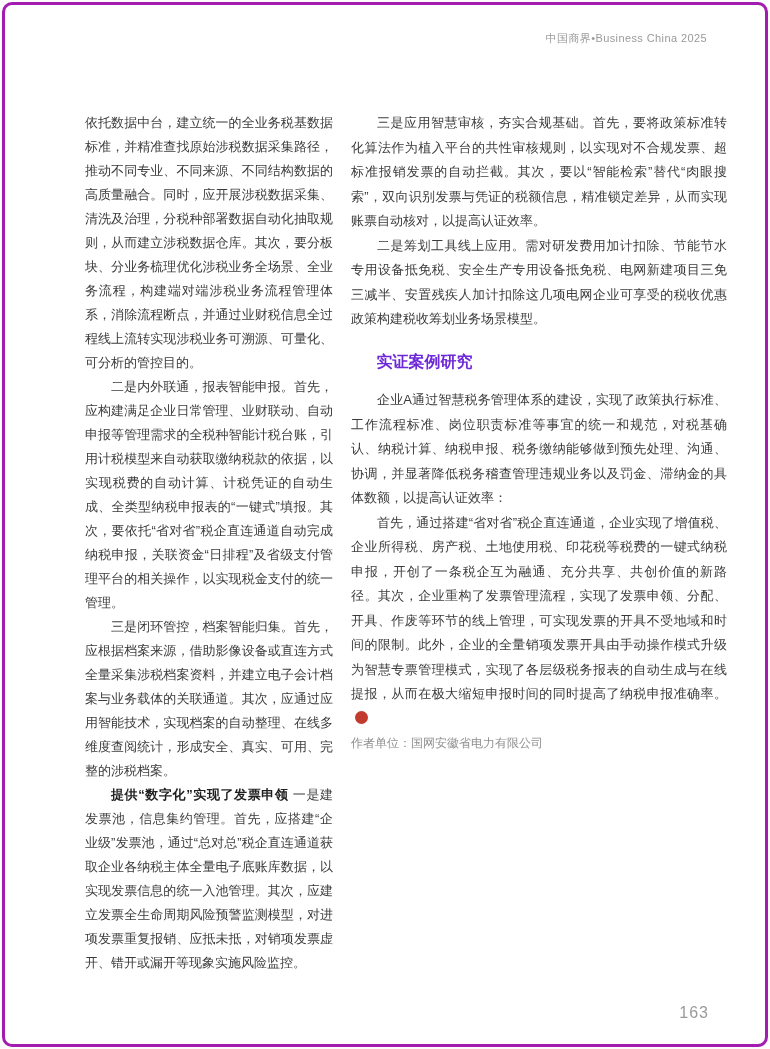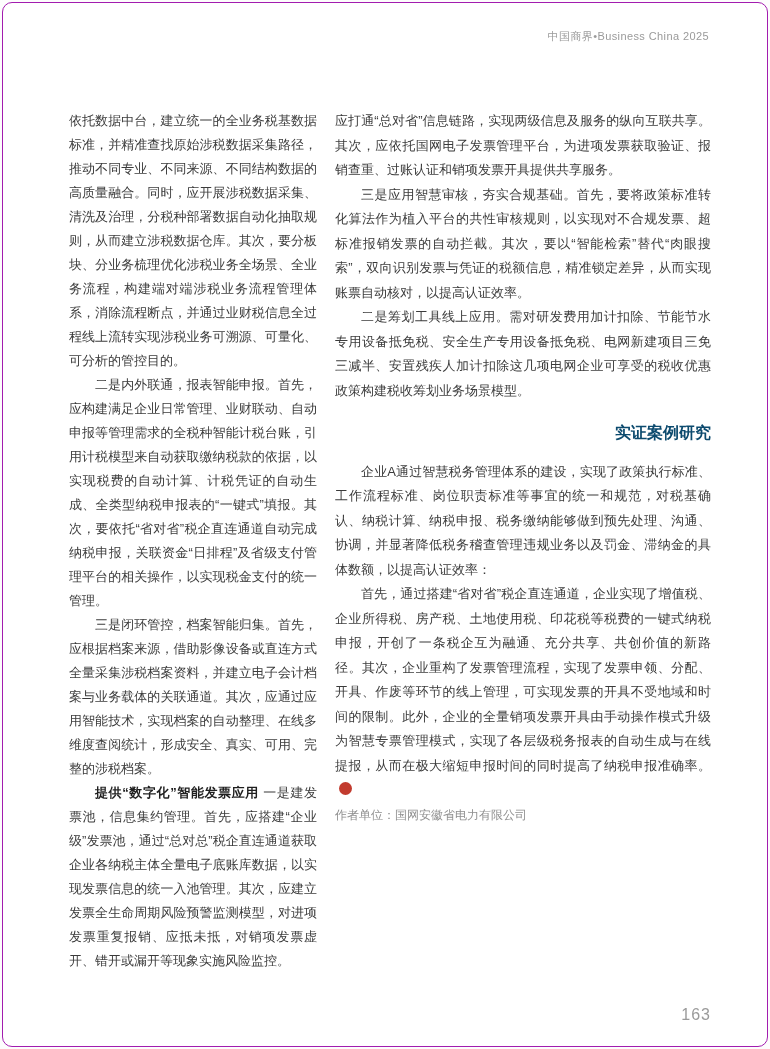--- a/index.html
+++ b/index.html
@@ -6,55 +6,55 @@
   body{
     width:770px;height:1049px;
     background:#fdfdfd;
     overflow:hidden;
     font-family:"Liberation Sans","DejaVu Sans",sans-serif;
     position:relative;
   }
   .page{
     position:absolute; inset:2px;
     background:#ffffff;
-    border:1px solid #a21caf;
+    border:3px solid #a21caf;
     border-radius:10px;
   }
   .journal-header{
     position:absolute;
     top:26px; right:58px;
     font-size:11px;
     letter-spacing:0.4px;
     color:#9a9a9a;
   }
   .col{
     position:absolute;
     color:#3b3b3b;
+    margin-left:14px;
   }
   .col p{
     margin:0;
     text-align:justify;
   }
   .col-left{
     left:66px; top:106px; width:248px;
     font-size:13px; line-height:24px;
   }
   .col-right{
     left:332px; top:106px; width:376px;
     font-size:13px; line-height:24.5px;
   }
   p.indent{ text-indent:2em; }
   .lead{ font-weight:bold; color:#1f1f1f; }
   .section-heading{
     font-size:16px;
     font-weight:bold;
-    color:#0c4a6e;
+    color:#6d28d9;
     margin:18px 0 14px 0;
     text-indent:1.6em;
-    text-align:right;
   }
   .end-mark{
     display:inline-block;
     width:13px;height:13px;
     border-radius:50%;
     background:#c23b2e;
     color:#f6d9b0;
     font-size:8px;
     line-height:13px;
     text-align:center;
@@ -82,25 +82,24 @@
 <body>
 
 <div class="page">
 
   <div class="journal-header">中国商界•Business China 2025</div>
 
   <div class="col col-left">
     <p>依托数据中台，建立统一的全业务税基数据标准，并精准查找原始涉税数据采集路径，推动不同专业、不同来源、不同结构数据的高质量融合。同时，应开展涉税数据采集、清洗及治理，分税种部署数据自动化抽取规则，从而建立涉税数据仓库。其次，要分板块、分业务梳理优化涉税业务全场景、全业务流程，构建端对端涉税业务流程管理体系，消除流程断点，并通过业财税信息全过程线上流转实现涉税业务可溯源、可量化、可分析的管控目的。</p>
     <p class="indent">二是内外联通，报表智能申报。首先，应构建满足企业日常管理、业财联动、自动申报等管理需求的全税种智能计税台账，引用计税模型来自动获取缴纳税款的依据，以实现税费的自动计算、计税凭证的自动生成、全类型纳税申报表的“一键式”填报。其次，要依托“省对省”税企直连通道自动完成纳税申报，关联资金“日排程”及省级支付管理平台的相关操作，以实现税金支付的统一管理。</p>
     <p class="indent">三是闭环管控，档案智能归集。首先，应根据档案来源，借助影像设备或直连方式全量采集涉税档案资料，并建立电子会计档案与业务载体的关联通道。其次，应通过应用智能技术，实现档案的自动整理、在线多维度查阅统计，形成安全、真实、可用、完整的涉税档案。</p>
-    <p class="indent"><span class="lead">提供“数字化”智能发票应用</span><span> 一是建发票池，信息集约管理。首先，应搭建“企业级”发票池，通过“总对总”税企直连通道获取企业各纳税主体全量电子底账库数据，以实现发票信息的统一入池管理。其次，应建立发票全生命周期风险预警监测模型，对进项发票重复报销、应抵未抵，对销项发票虚开、错开或漏开等现象实施风险监控。</span></p>
+    <p class="indent"><span class="lead">提供“数字化”实现了发票申领</span><span> 一是建发票池，信息集约管理。首先，应搭建“企业级”发票池，通过“总对总”税企直连通道获取企业各纳税主体全量电子底账库数据，以实现发票信息的统一入池管理。其次，应建立发票全生命周期风险预警监测模型，对进项发票重复报销、应抵未抵，对销项发票虚开、错开或漏开等现象实施风险监控。</span></p>
   </div>
 
   <div class="col col-right">
-    <p>应打通“总对省”信息链路，实现两级信息及服务的纵向互联共享。其次，应依托国网电子发票管理平台，为进项发票获取验证、报销查重、过账认证和销项发票开具提供共享服务。</p>
     <p class="indent">三是应用智慧审核，夯实合规基础。首先，要将政策标准转化算法作为植入平台的共性审核规则，以实现对不合规发票、超标准报销发票的自动拦截。其次，要以“智能检索”替代“肉眼搜索”，双向识别发票与凭证的税额信息，精准锁定差异，从而实现账票自动核对，以提高认证效率。</p>
     <p class="indent">二是筹划工具线上应用。需对研发费用加计扣除、节能节水专用设备抵免税、安全生产专用设备抵免税、电网新建项目三免三减半、安置残疾人加计扣除这几项电网企业可享受的税收优惠政策构建税收筹划业务场景模型。</p>
 
     <div class="section-heading">实证案例研究</div>
 
     <p class="indent">企业A通过智慧税务管理体系的建设，实现了政策执行标准、工作流程标准、岗位职责标准等事宜的统一和规范，对税基确认、纳税计算、纳税申报、税务缴纳能够做到预先处理、沟通、协调，并显著降低税务稽查管理违规业务以及罚金、滞纳金的具体数额，以提高认证效率：</p>
     <p class="indent"><span>首先，通过搭建“省对省”税企直连通道，企业实现了增值税、企业所得税、房产税、土地使用税、印花税等税费的一键式纳税申报，开创了一条税企互为融通、充分共享、共创价值的新路径。其次，企业重构了发票管理流程，实现了发票申领、分配、开具、作废等环节的线上管理，可实现发票的开具不受地域和时间的限制。此外，企业的全量销项发票开具由手动操作模式升级为智慧专票管理模式，实现了各层级税务报表的自动生成与在线提报，从而在极大缩短申报时间的同时提高了纳税申报准确率。</span><span class="end-mark">商</span></p>
 
     <p class="author-note">作者单位：国网安徽省电力有限公司</p>
   </div>

